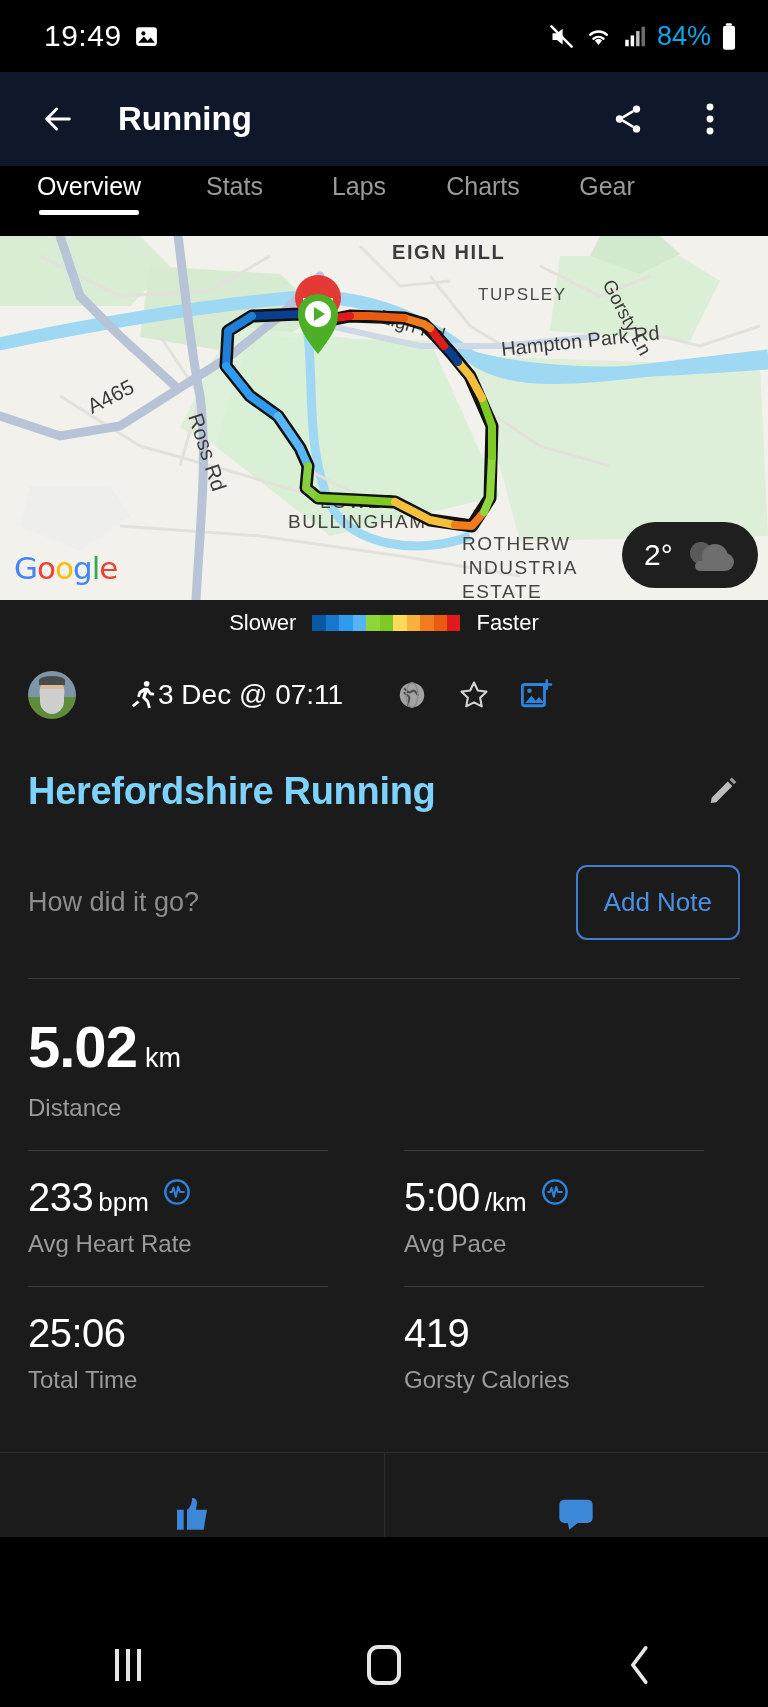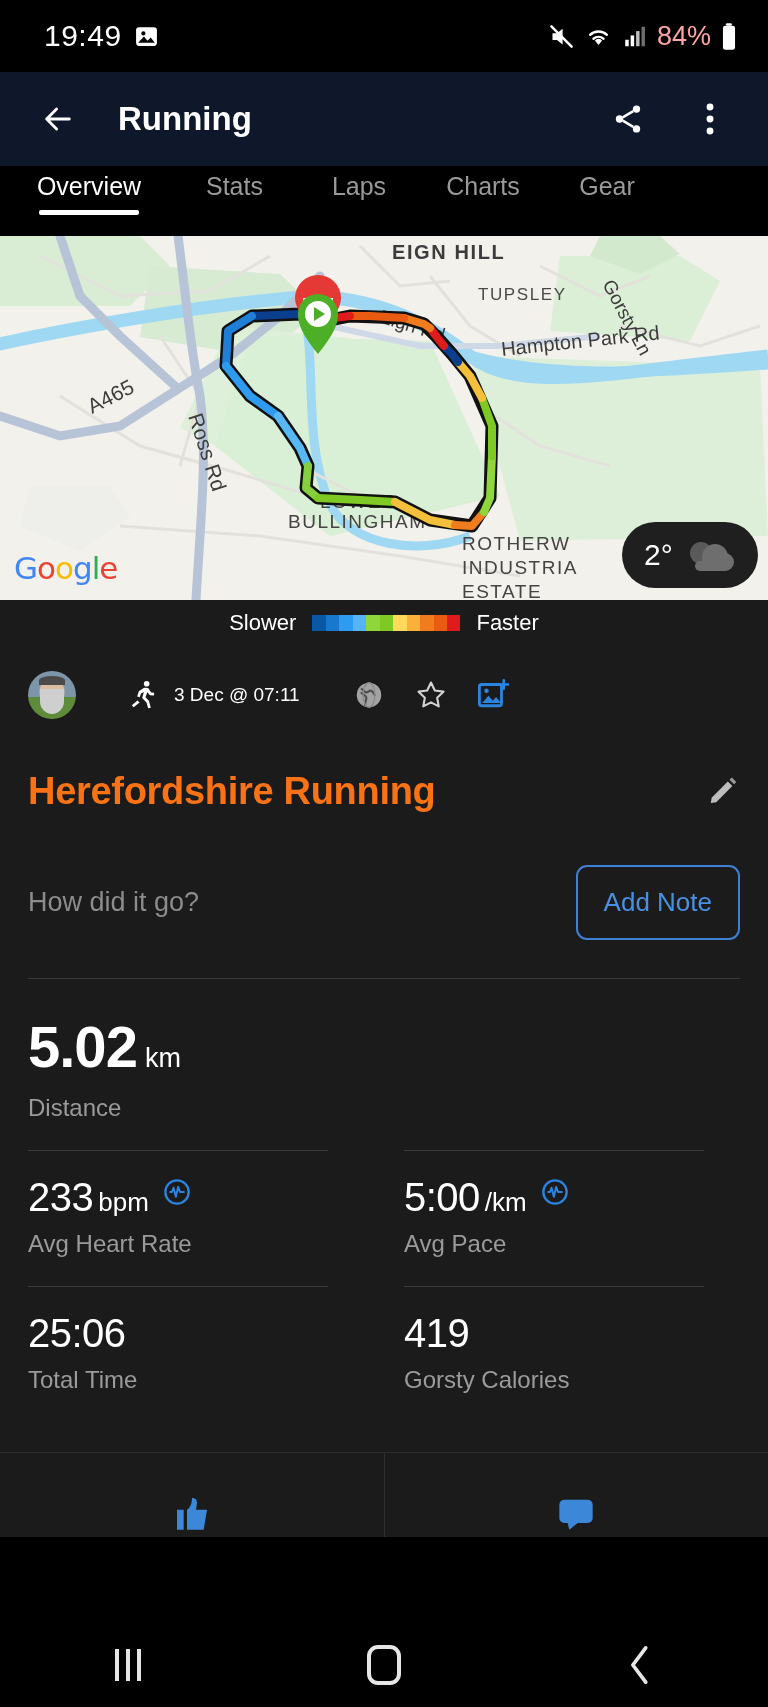--- a/index.html
+++ b/index.html
@@ -13,21 +13,21 @@
 
   
   .status-bar {
     height: 72px; background: #000;
     display: flex; align-items: center; justify-content: space-between;
     padding: 0 30px 0 44px;
   }
   .sb-left { display: flex; align-items: center; gap: 12px; }
   .sb-time { color: #fff; font-size: 30px; font-weight: 400; letter-spacing: .5px; }
   .sb-right { display: flex; align-items: center; gap: 9px; }
-  .sb-batt-text { color: #fca5a5; font-size: 27px; font-weight: 500; }
+  .sb-batt-text { color: #0ea5e9; font-size: 27px; font-weight: 500; }
   .ic { display: inline-block; line-height: 0; }
 
   
   .appbar {
     height: 94px; background: #0f172a;
     display: flex; align-items: center; padding: 0 30px 0 30px;
   }
   .back-btn { width: 56px; height: 56px; display: flex; align-items: center; justify-content: center; }
   .appbar-title { color: #fff; font-size: 33px; font-weight: 700; margin-left: 32px; flex: 1; }
   .appbar-actions { display: flex; align-items: center; gap: 26px; }
@@ -95,27 +95,27 @@
   }
   .avatar .beard {
     position: absolute; left: 50%; top: 18px; transform: translateX(-50%);
     width: 24px; height: 25px; border-radius: 0 0 50% 50%; background: #cfcfcf;
   }
   .avatar .hair {
     position: absolute; left: 50%; top: 5px; transform: translateX(-50%);
     width: 26px; height: 9px; border-radius: 50% 50% 0 0; background: #4a4a4a;
   }
   .run-icon { margin-left: 50px; }
-  .meta-date { color: #fff; font-size: 19px; margin-left: 16px; }
+  .meta-date { color: #fff; font-size: 28px; }
   .meta-icons { display: flex; align-items: center; }
   .meta-icons > div { width: 62px; display: flex; align-items: center; justify-content: center; }
   .globe-wrap { margin-left: 38px; }
 
   .title-row { display: flex; align-items: center; justify-content: space-between; margin-top: 38px; }
-  .activity-title { color: #f97316; font-size: 38px; font-weight: 700; letter-spacing: -.3px; }
+  .activity-title { color: #7dd3fc; font-size: 38px; font-weight: 700; letter-spacing: -.3px; }
 
   .note-row { display: flex; align-items: center; justify-content: space-between; margin-top: 52px; }
   .note-placeholder { color: #8c8c8c; font-size: 27px; }
   .add-note-btn {
     border: 2px solid #3f7fd4; border-radius: 11px;
     color: #4a90e2; font-size: 26px; font-weight: 500;
     padding: 20px 26px; background: transparent;
   }
 
   .divider { height: 1px; background: #3a3a3a; margin-top: 38px; }

